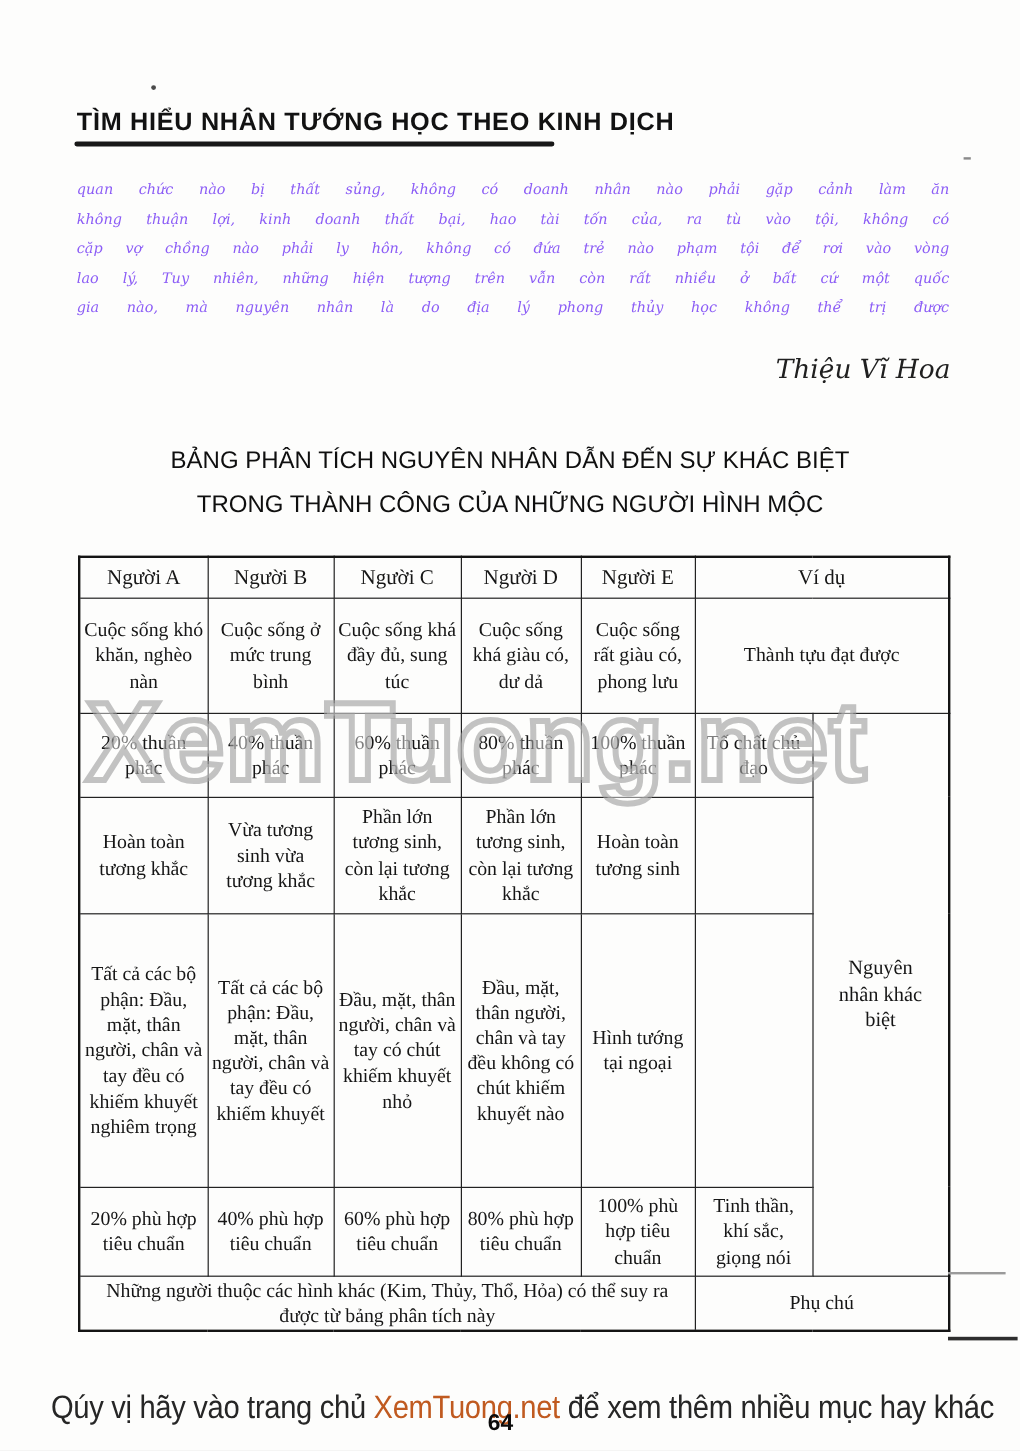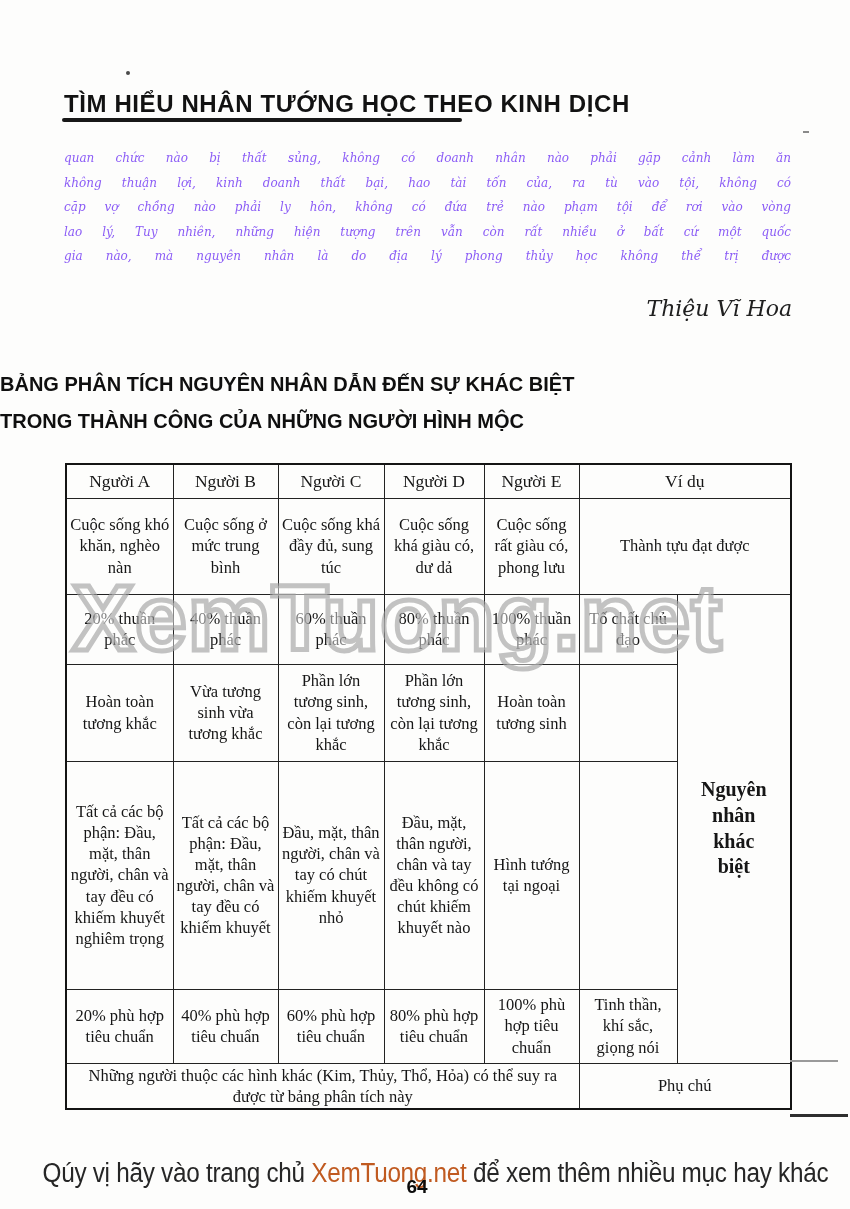--- a/index.html
+++ b/index.html
@@ -12,59 +12,59 @@
   .page{
     position:relative;width:850px;height:1209px;margin:0 auto;
     background:#fdfdfc;overflow:hidden;
     font-family:"Liberation Serif",serif;color:var(--ink);
   }
   .speck{position:absolute;left:126px;top:71px;width:4px;height:4px;background:#4a4a4a;border-radius:50%;}
   .mark-tr{position:absolute;left:803px;top:131px;width:6px;height:2px;background:#8a8a8a;}
 
   .book-header-text{
     position:absolute;left:64px;top:90px;
-    font-family:"Liberation Sans",sans-serif;font-weight:700;font-size:24px;
+    font-family:"Liberation Sans",sans-serif;font-weight:700;font-size:21px;
     letter-spacing:.6px;color:#121212;white-space:nowrap;
   }
   .book-header-underline{
     position:absolute;left:62px;top:118px;width:400px;height:4px;background:#181818;border-radius:2px;
   }
 
   .intro{
     position:absolute;left:64px;top:146px;width:727px;
     font-family:"DejaVu Serif",serif;font-style:italic;
     font-size:12px;line-height:24.6px;color:#8b5cf6;
   }
   .intro .ln{text-align:justify;}
   .intro .jl{text-align-last:justify;}
 
   .signature{
     position:absolute;right:58px;top:296px;
     font-family:"DejaVu Serif",serif;font-style:italic;font-size:22px;color:#202020;
   }
 
   .table-title{
-    position:absolute;left:0;top:366px;width:850px;
-    font-family:"Liberation Sans",sans-serif;font-weight:700;font-size:20px;
+    position:absolute;left:0;top:366px;width:850px;text-align:center;
+    font-family:"Liberation Sans",sans-serif;font-weight:400;font-size:20px;
     line-height:37px;color:#0f0f0f;
   }
 
   table.main-table{
     position:absolute;left:65px;top:463px;width:725px;
     border-collapse:collapse;table-layout:fixed;
     font-family:"Liberation Serif",serif;font-size:16.5px;line-height:1.28;color:#161616;
     border:2.4px solid #141414;
   }
   .main-table th,.main-table td{
     border:1.8px solid #222;text-align:center;vertical-align:middle;
     padding:1px 3px;font-weight:normal;overflow:hidden;
   }
   .main-table th{font-size:17.5px;}
   .main-table .r-note td{font-size:16.5px;}
-  .main-table td.span-label{font-weight:700;font-size:20px;padding:0 20px;}
+  .main-table td.span-label{font-weight:400;font-size:17px;padding:0 20px;}
   .rh{height:34px;} .r1{height:96px;} .r2{height:70px;} .r3{height:97px;}
   .r4{height:228px;} .r5{height:74px;} .r6{height:46px;}
 
   .watermark{
     position:absolute;left:72px;top:572px;width:720px;height:110px;
     font-family:"Liberation Sans",sans-serif;font-weight:700;font-size:93px;line-height:1;
     letter-spacing:1px;white-space:nowrap;
     color:rgba(255,255,255,.45);
     -webkit-text-stroke:5px var(--wm-stroke);
     pointer-events:none;z-index:5;

